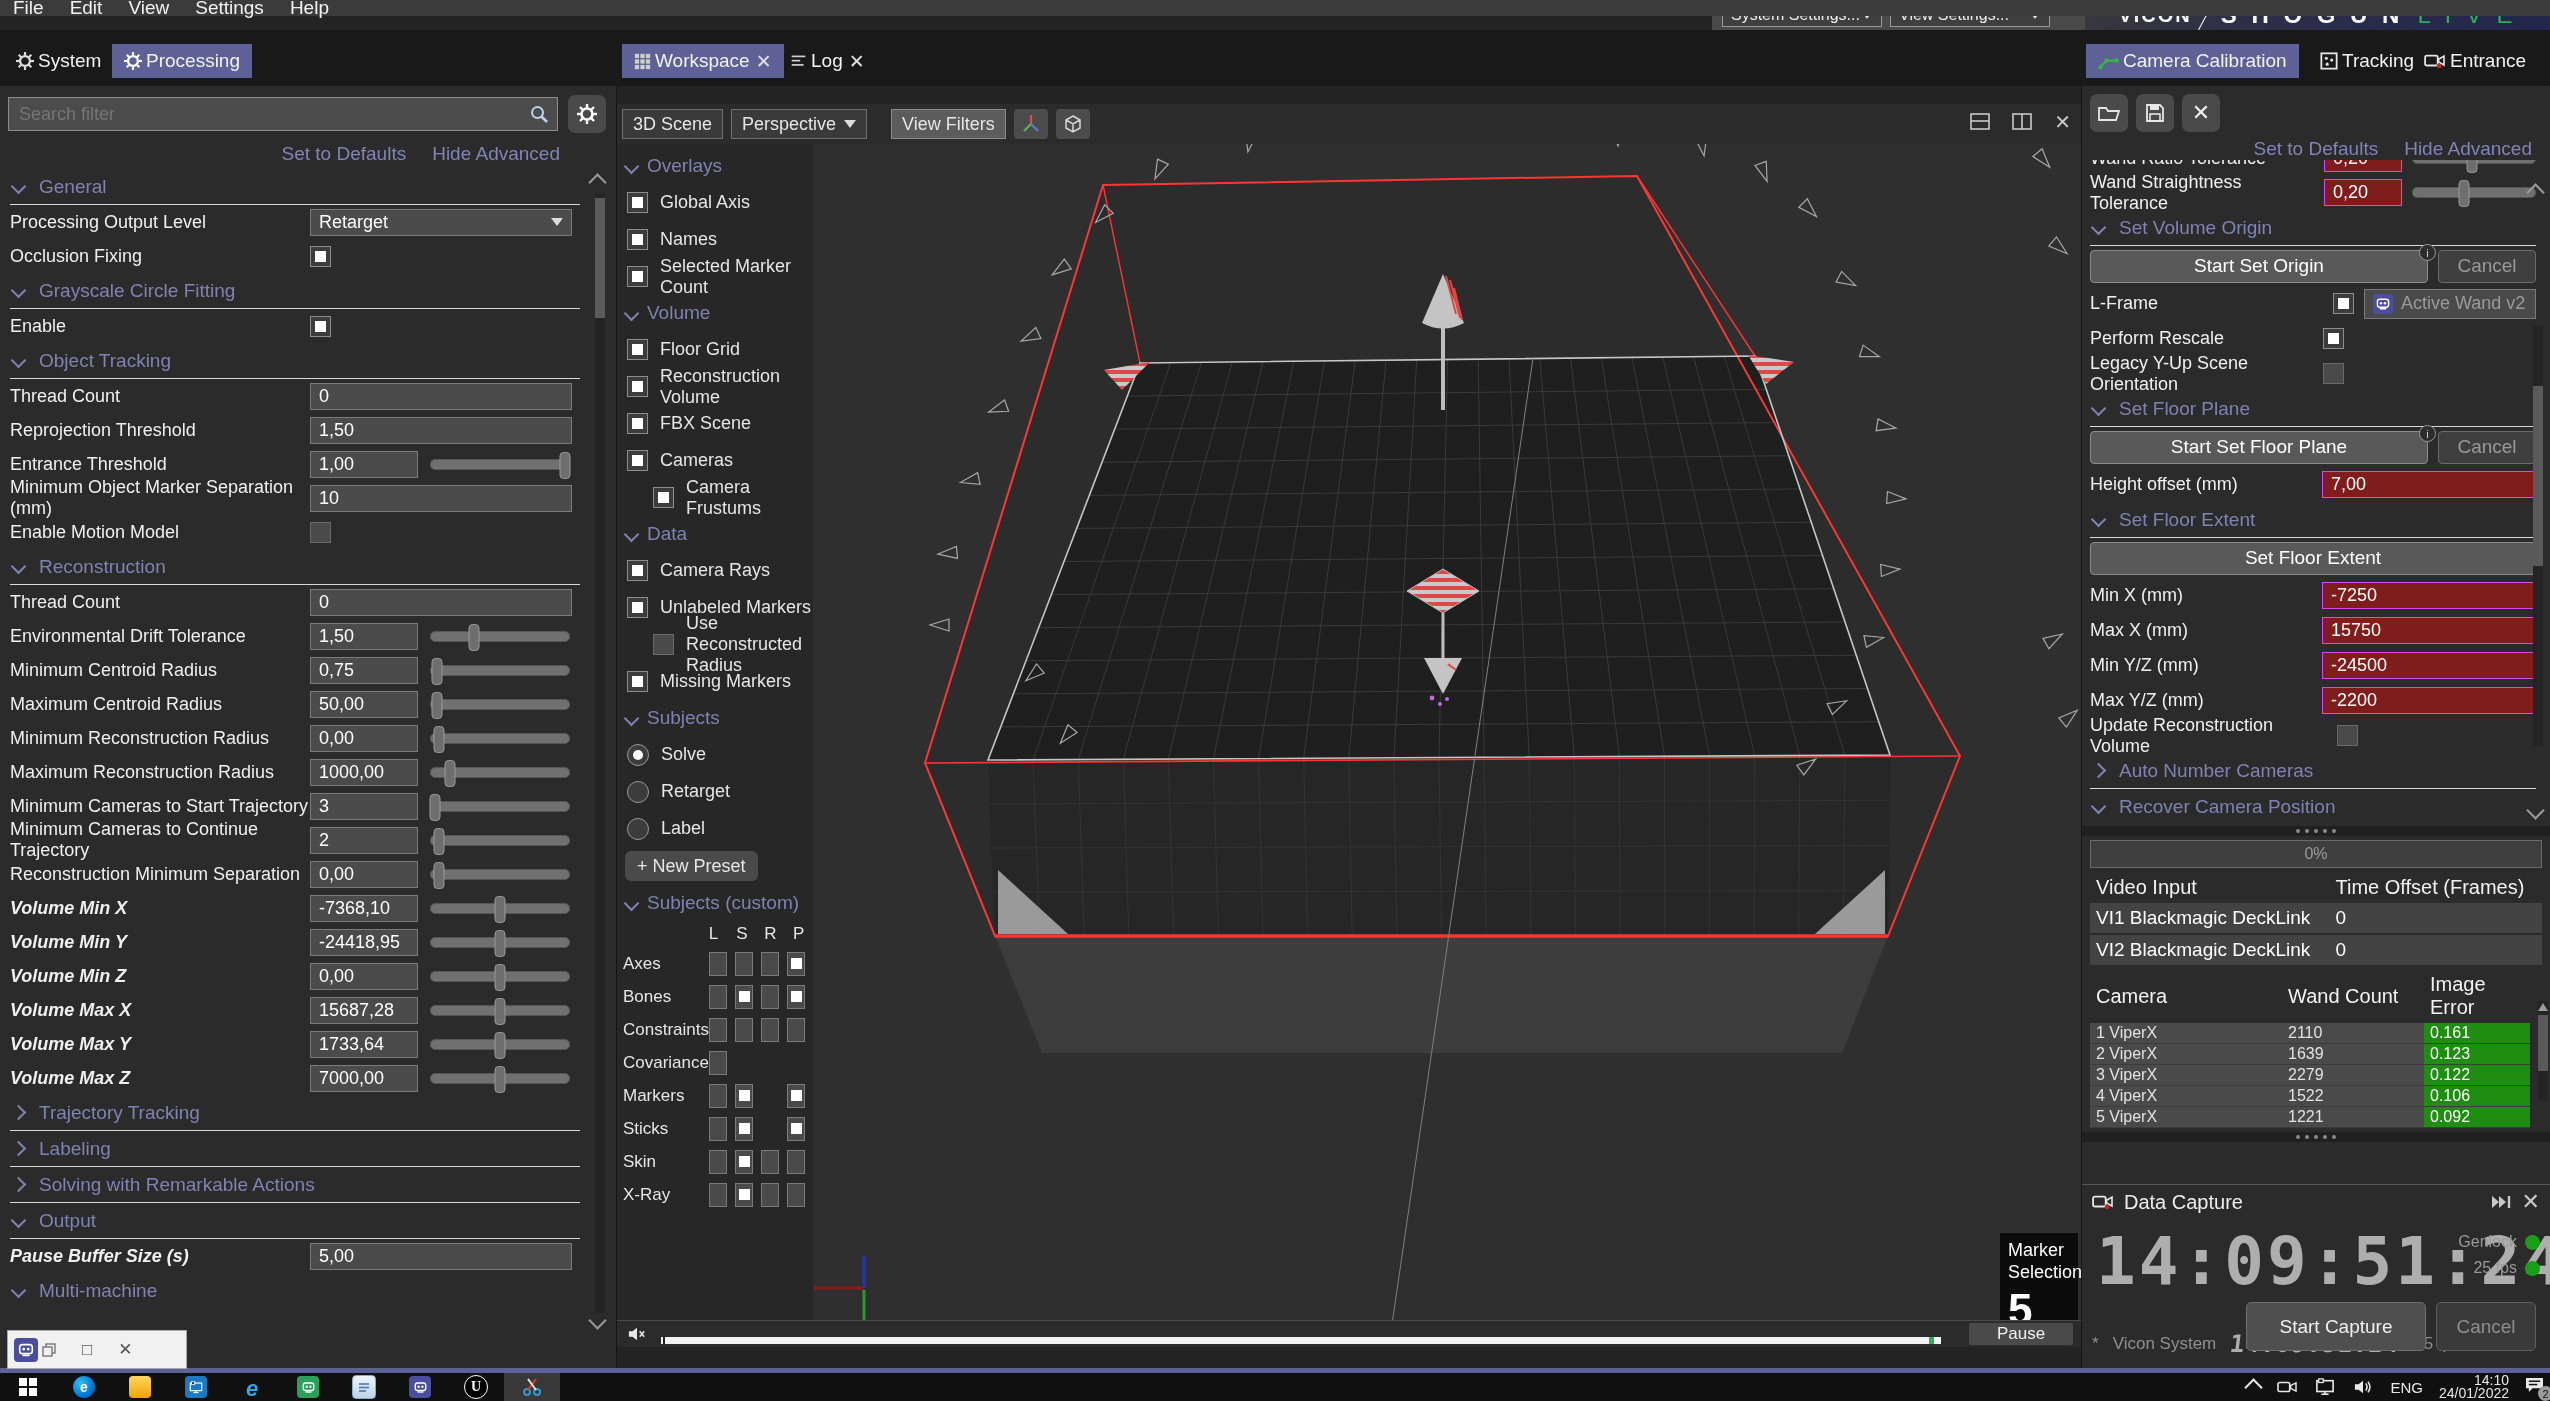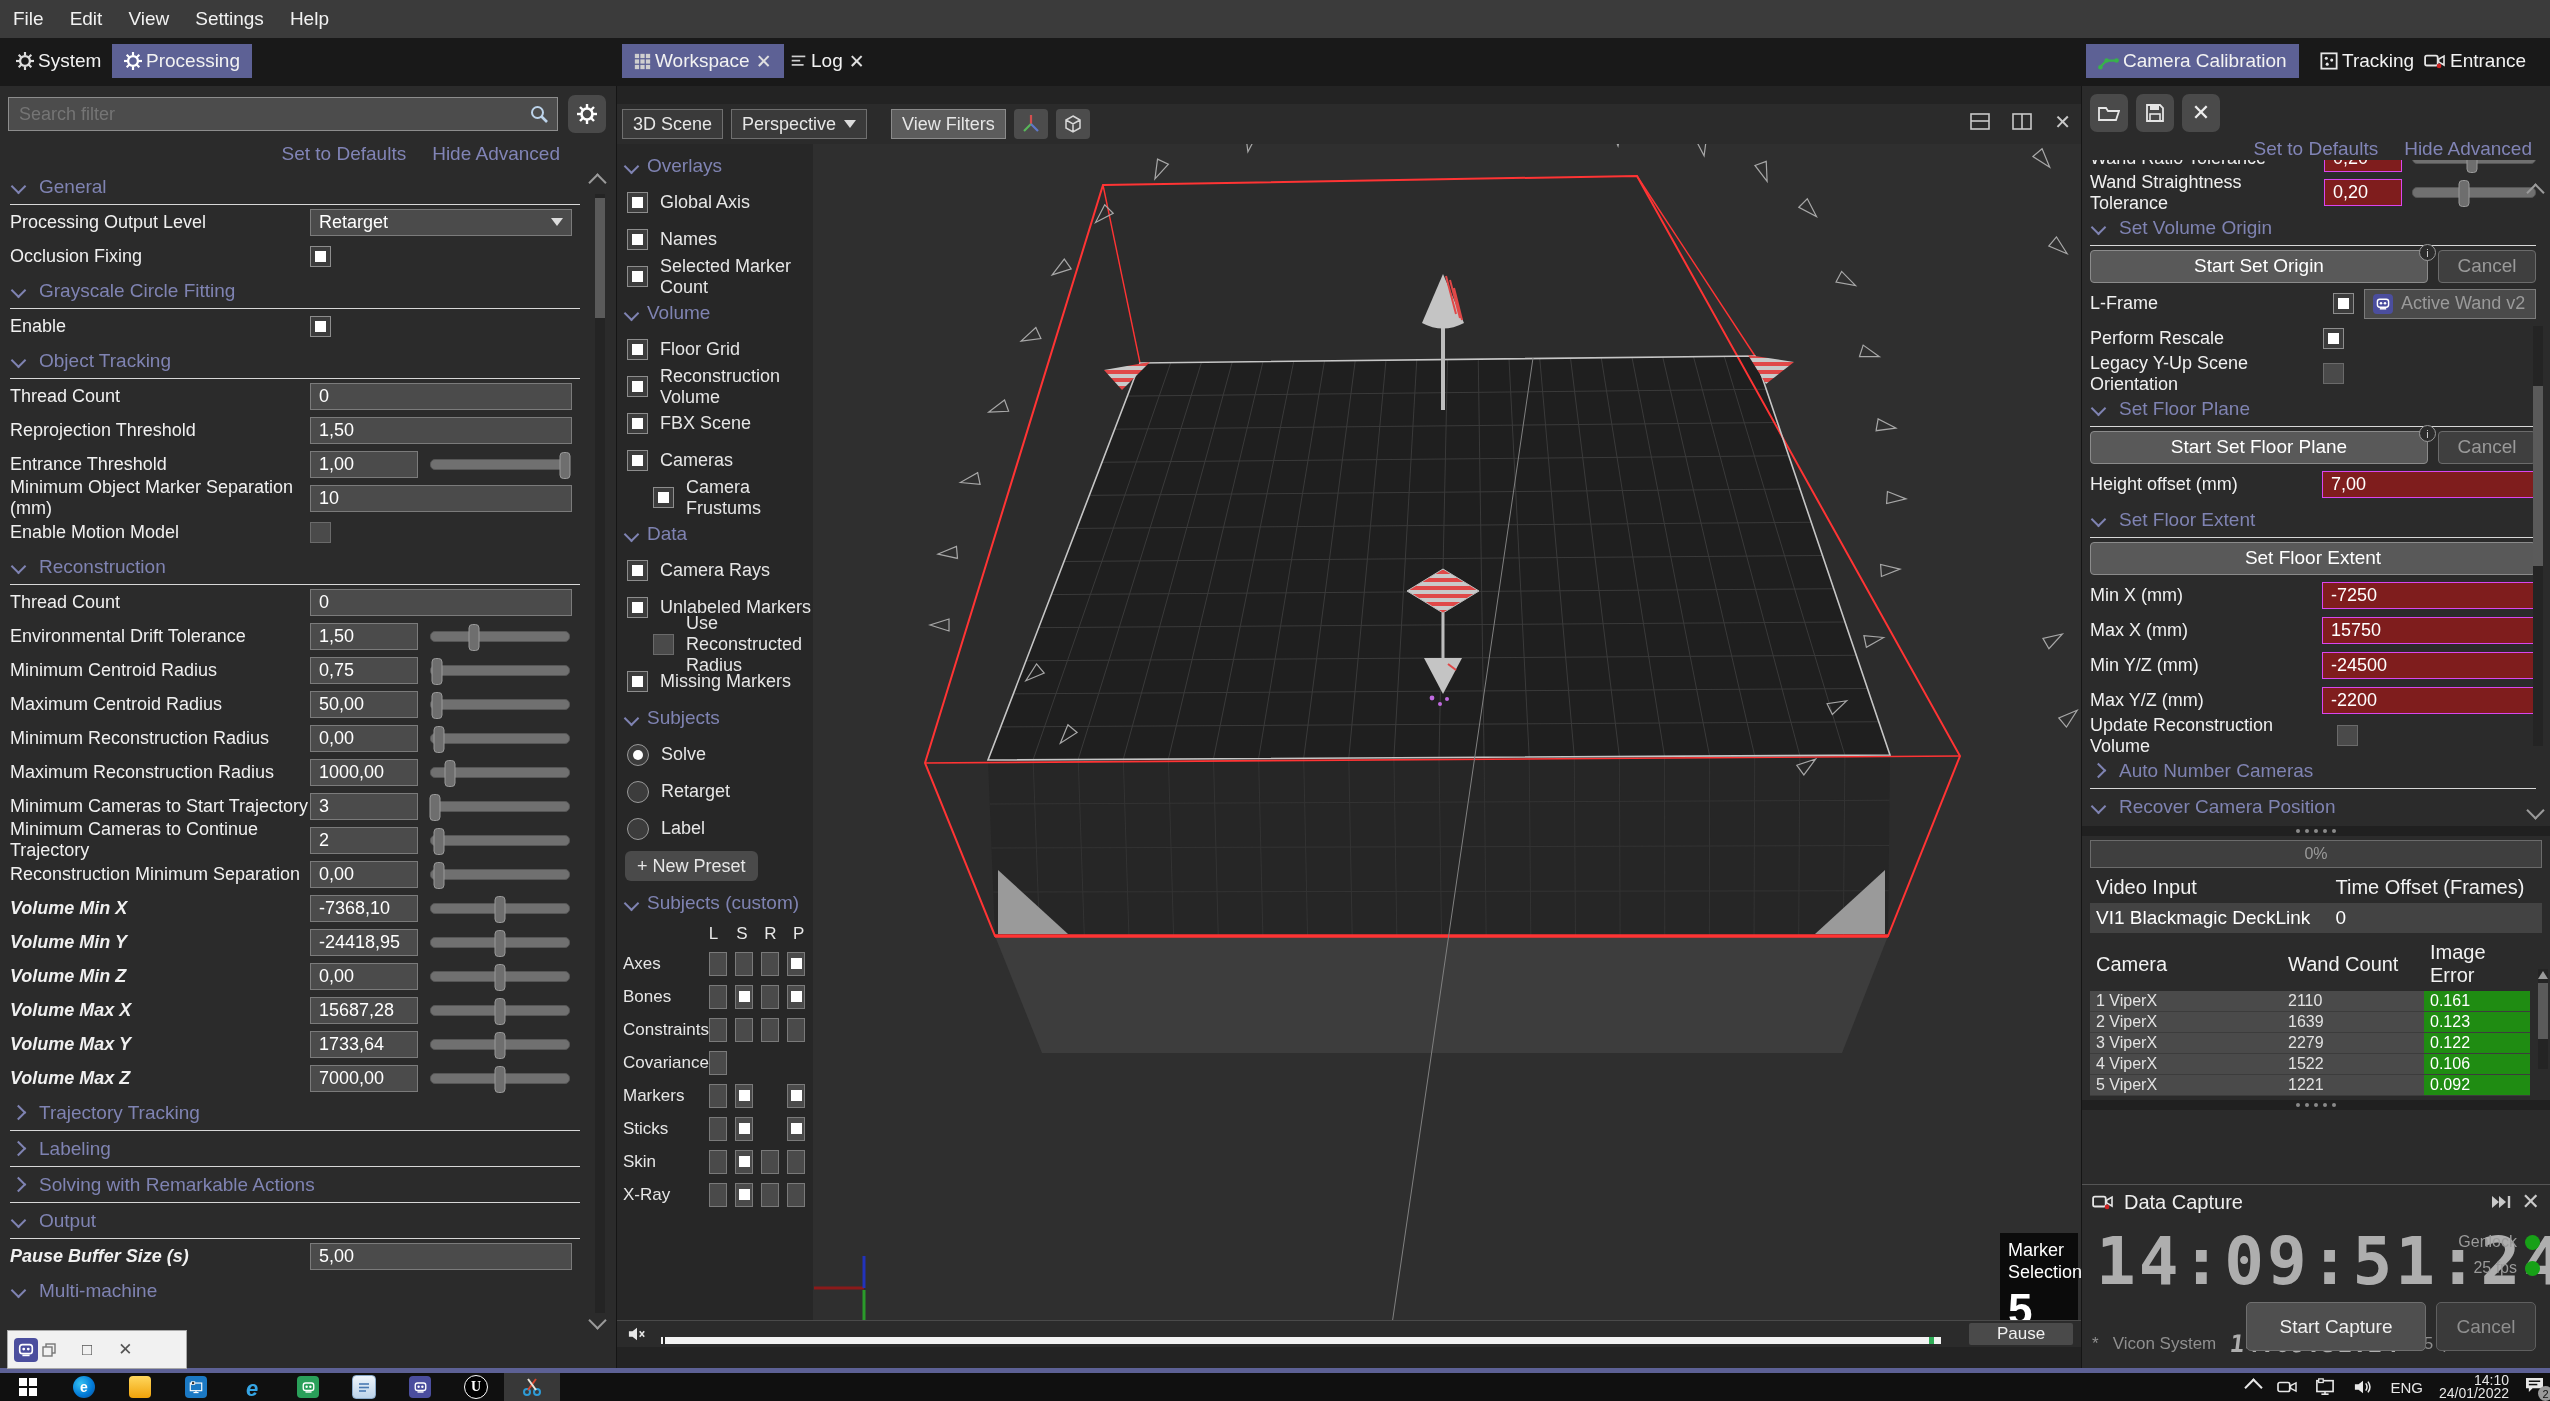--- a/index.html
+++ b/index.html
@@ -1,19 +1,19 @@
 <!DOCTYPE html>
 <html><head>
 <meta charset="utf-8">
 <style>
   html,body{margin:0;padding:0;}
   body{width:2550px;height:1401px;position:relative;background:#232323;overflow:hidden;
        font-family:"Liberation Sans",sans-serif;color:#e6e6e6;font-size:18px;}
   
-  #menubar{position:absolute;top:0;left:0;width:2550px;height:38px;background:#3b3b3b;display:flex;align-items:center;z-index:30;}
+  #menubar{position:absolute;top:0;left:0;width:2550px;height:16px;background:#3b3b3b;display:flex;align-items:center;z-index:30;}
   .menu-item{padding:0 13px;font-size:19px;color:#f2f2f2;}
   #tb-right{position:absolute;top:0;left:1712px;width:373px;height:30px;background:#4a4a4a;display:flex;align-items:center;gap:8px;padding-left:10px;box-sizing:border-box;}
   .tb-dd{width:160px;height:24px;background:#3f3f3f;border:1px solid #9a9a9a;display:flex;align-items:center;justify-content:space-between;padding:0 8px;font-size:16px;color:#eee;box-sizing:border-box;}
   .dd-arrow{width:0;height:0;border-left:6px solid transparent;border-right:6px solid transparent;border-top:8px solid #dcdcdc;}
   #logo{position:absolute;top:0;left:2085px;width:465px;height:30px;background:linear-gradient(90deg,#37373d 0%,#2b2d4a 45%,#23264d 100%);display:flex;align-items:center;justify-content:center;gap:14px;}
   .logo-vicon{font-size:20px;font-weight:bold;letter-spacing:2px;color:#fff;}
   .logo-slash{width:1px;height:34px;background:#fff;transform:rotate(28deg);}
   .logo-shogun{font-size:24px;font-weight:bold;letter-spacing:4px;color:#fff;}
   .logo-live{font-size:24px;letter-spacing:4px;color:#2fae57;}
   
@@ -1005,20 +1005,24 @@
   <table class="vtab">
     <tbody>
         <tr>
           <th>Video Input</th>
           <th>Time Offset (Frames)</th>
         </tr>
     <tr>
           <td>VI1 Blackmagic DeckLink</td>
           <td>0</td>
         </tr>
+    <tr>
+          <td>VI2 Blackmagic DeckLink</td>
+          <td>0</td>
+        </tr>
   </tbody>
     </table>
 
   <div style="position:relative;">
     <table class="ctab">
       <tbody>
           <tr>
             <th style="width:180px;">Camera</th>
             <th style="width:130px;">Wand Count</th>
             <th>Image Error</th>

